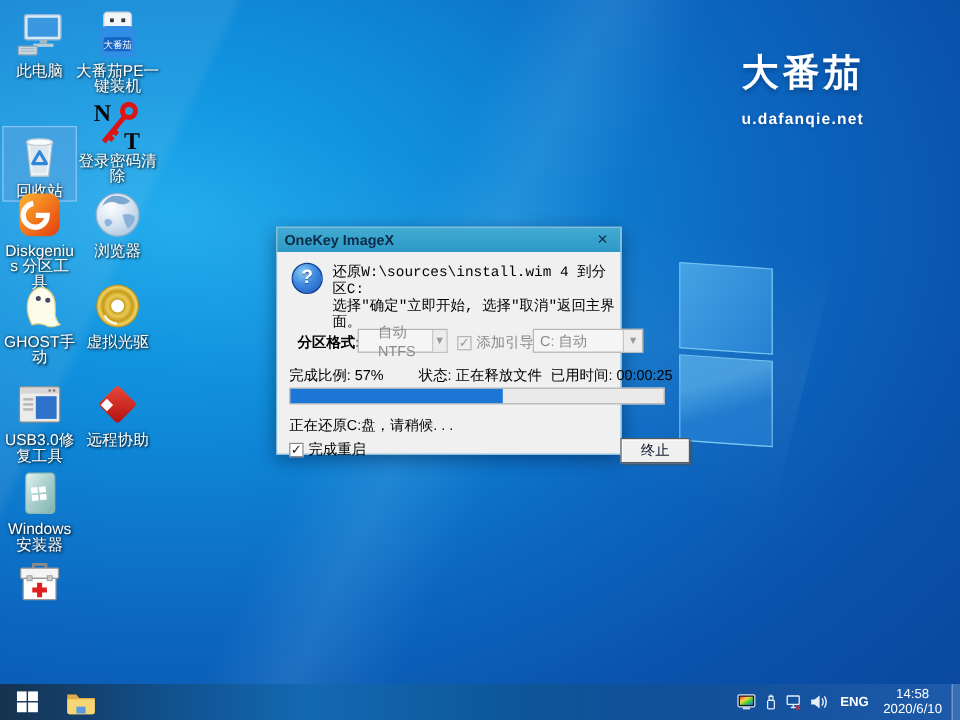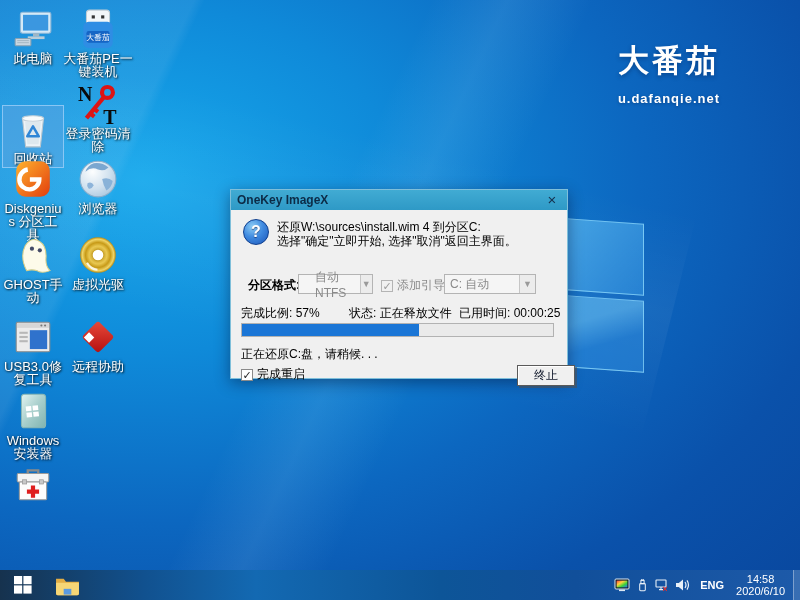--- a/index.html
+++ b/index.html
@@ -39,38 +39,38 @@
   .icon-cell.selected { background:rgba(100,165,225,0.45); border:1px solid rgba(160,210,250,0.75); }
   .icon-glyph { width:42px; height:42px; display:flex; align-items:center; justify-content:center; }
   .icon-glyph svg { width:42px; height:42px; }
   .icon-label {
     margin-top:2px; font-size:13px; line-height:13px; color:#fff; text-align:center;
     text-shadow:1px 1px 2px rgba(0,0,0,0.75), 0 0 3px rgba(0,0,0,0.5); word-break:break-all;
   }
 
   
   .dialog {
-    position:absolute; left:230px; top:189px; width:338px; height:190px;
+    position:absolute; left:230px; top:189px; width:288px; height:190px;
     background:#f0f0f0; border:1px solid #7fbfda; box-shadow:0 4px 14px rgba(0,15,50,0.45);
     font-size:12px; color:#000;
   }
   .dlg-titlebar {
     height:20px; background:linear-gradient(#41abd3,#2e99c6); display:flex; align-items:center;
     padding:0 6px; color:#0c2b46; font-weight:bold; font-size:12px;
   }
   .dlg-title { flex:1; }
   .dlg-close { width:18px; text-align:center; font-size:15px; font-weight:normal; color:#15314d; cursor:pointer; line-height:18px; }
   .dlg-body { position:relative; height:169px; }
   .help-icon {
     position:absolute; left:12px; top:9px; width:26px; height:26px; border-radius:50%;
     background:radial-gradient(circle at 35% 28%, #8ecdf4 0%, #3f8ae0 45%, #1c55b8 100%);
     border:1px solid #0d3e8e; color:#fff; font-weight:bold; font-size:16px;
     display:flex; align-items:center; justify-content:center; text-shadow:0 1px 1px rgba(0,0,40,.5);
   }
-  .dlg-msg { position:absolute; left:46px; top:10px; line-height:14px; }
+  .dlg-msg { position:absolute; left:46px; top:10px; line-height:14px;font-family:Liberation Mono, monospace; }
   .dlg-row { position:absolute; top:64px; left:0; width:100%; height:20px; }
   .dlg-row-label { position:absolute; left:17px; top:3px; font-weight:bold; }
   .combo {
     position:absolute; top:0; height:20px; background:#f5f5f5; border:1px solid #b4b4b4;
     color:#8a8a8a; display:flex; align-items:center; padding-left:5px;
   }
   .combo .arrow-box {
     margin-left:auto; width:16px; height:100%; border-left:1px solid #c6c6c6; background:#ececec;
     display:flex; align-items:center; justify-content:center; color:#9a9a9a; font-size:9px;
   }

